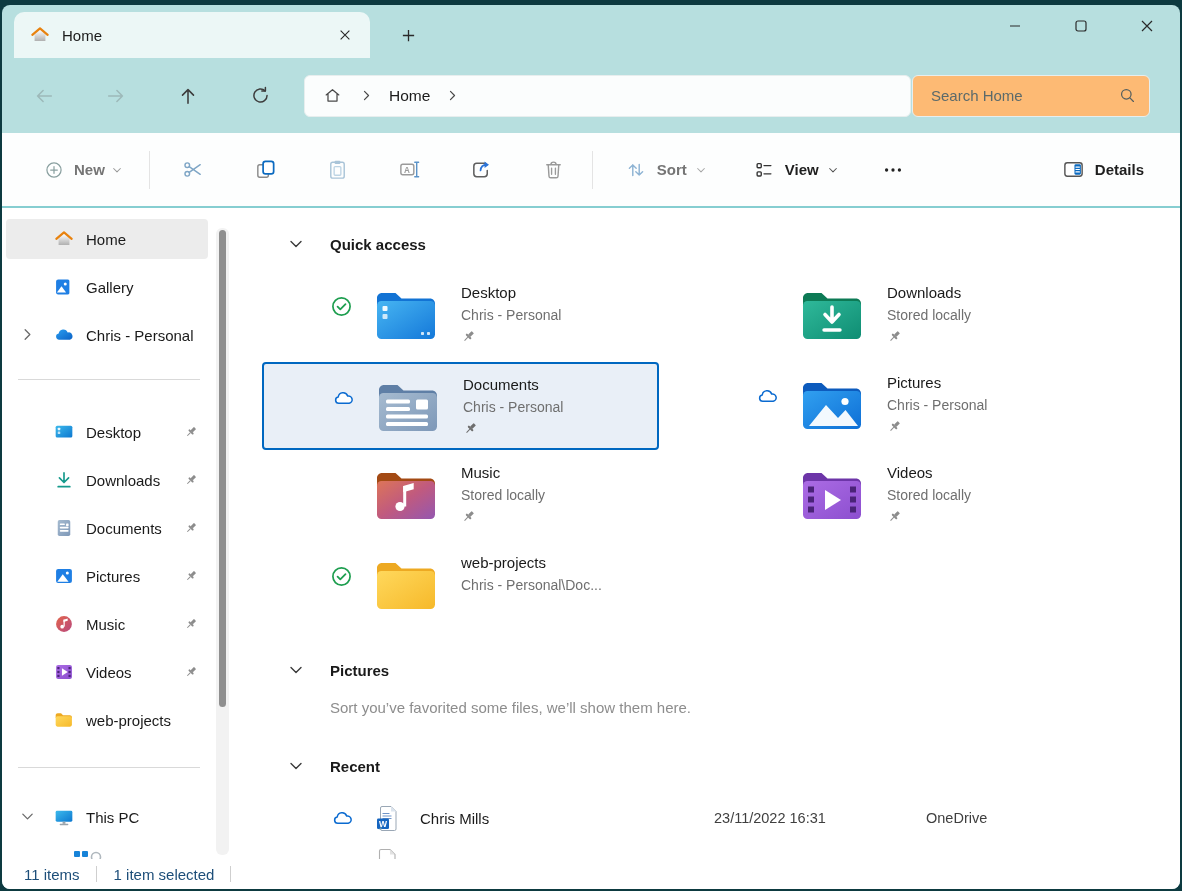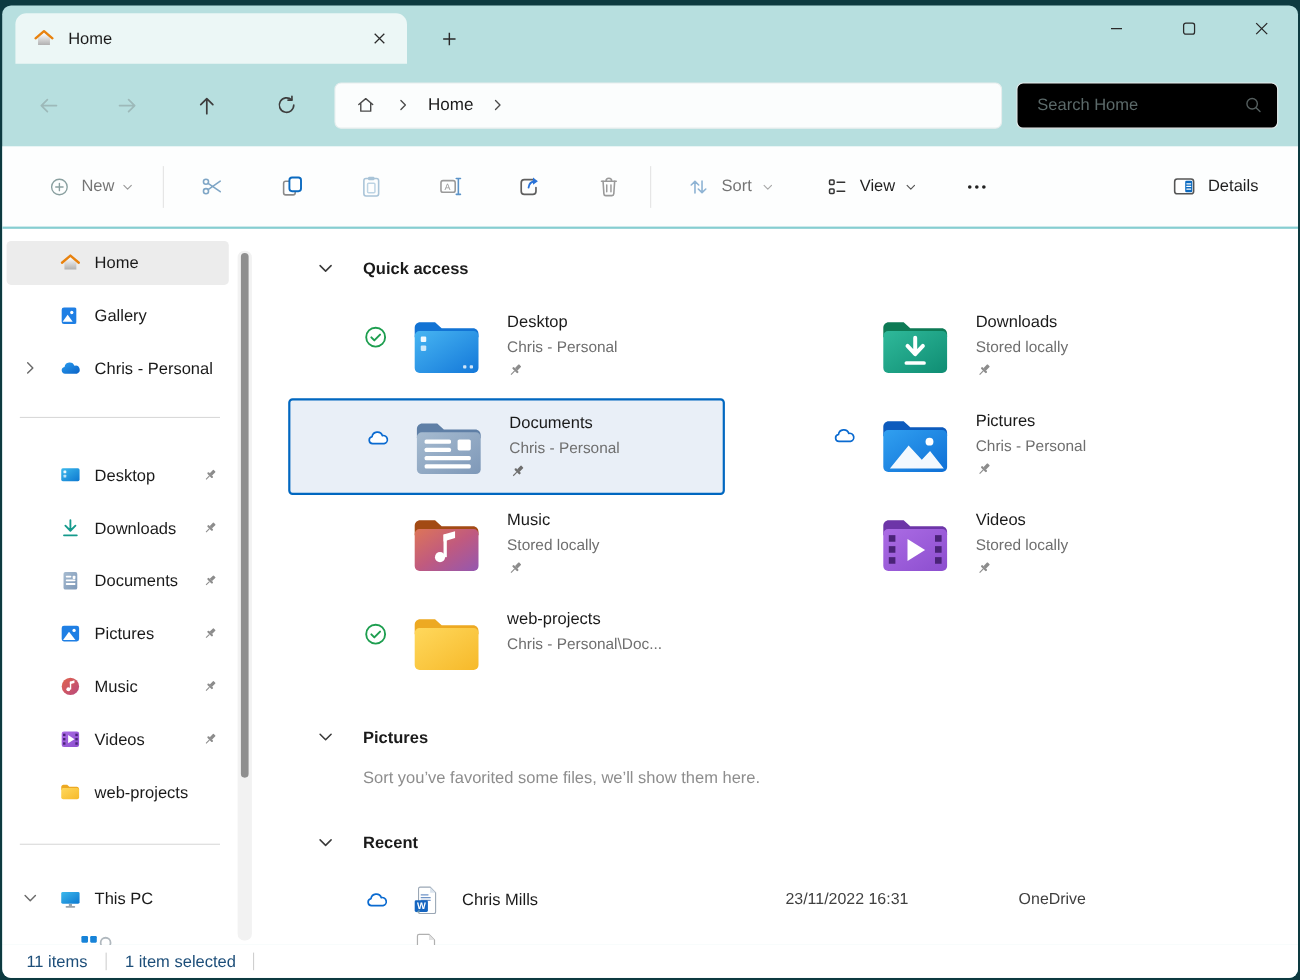--- a/index.html
+++ b/index.html
@@ -16,25 +16,25 @@
   .wincontrols{position:absolute;right:0;top:0;height:46px;display:flex;}
   .wbtn{width:66px;height:42px;display:flex;align-items:center;justify-content:center;}
 
   
   .navbar{height:75px;display:flex;align-items:center;flex:0 0 auto;}
   .navbtn{width:44px;height:40px;display:flex;align-items:center;justify-content:center;border-radius:5px;flex:0 0 auto;}
   .navbtn.b1{margin-left:20px}
   .navbtn.sp{margin-left:28px}
   .addressbar{margin-left:22px;width:607px;height:42px;background:#fbfdfd;border:1px solid #e7eeee;border-radius:6px;box-sizing:border-box;display:flex;align-items:center;padding-left:18px;}
   .crumbtext{font-size:15.5px;color:#1b1b1b;margin:0 16px;}
-  .searchbox{margin-left:13px;width:238px;height:42px;background:#000000;border:1px solid #e7eeee;border-radius:6px;box-sizing:border-box;display:flex;align-items:center;padding:0 12px 0 18px;}
+  .searchbox{margin-left:1px;width:238px;height:42px;background:#fdba74;border:1px solid #e7eeee;border-radius:6px;box-sizing:border-box;display:flex;align-items:center;padding:0 12px 0 18px;}
   .searchbox .ph{font-size:15px;color:#5c6a6a;flex:1;}
 
   
-  .toolbar{height:73px;background:#fdfefe;border-bottom:2px solid #86ced1;display:flex;align-items:center;flex:0 0 auto;position:relative;}
+  .toolbar{height:73px;background:#fdfefe;border-bottom:2px solid #86ced1;display:flex;align-items:center;flex:0 0 auto;position:relative;font-weight:bold;}
   .tbtn{display:flex;align-items:center;justify-content:center;height:44px;border-radius:5px;}
   .tico{width:44px;display:flex;align-items:center;justify-content:center;}
   .tsep{width:1px;height:38px;background:#e4e4e4;margin:0 8px;}
   .tlabel{font-size:15px;}
   .grey{color:#757575}.dark{color:#1f1f1f}
   .newbtn{margin-left:34px;padding:0 8px;}
   .newbtn .tlabel{margin:0 6px 0 10px}
   .details-group{margin-left:auto;margin-right:28px;padding:0 8px;}
   .details-group .tlabel{margin-left:10px}
 

